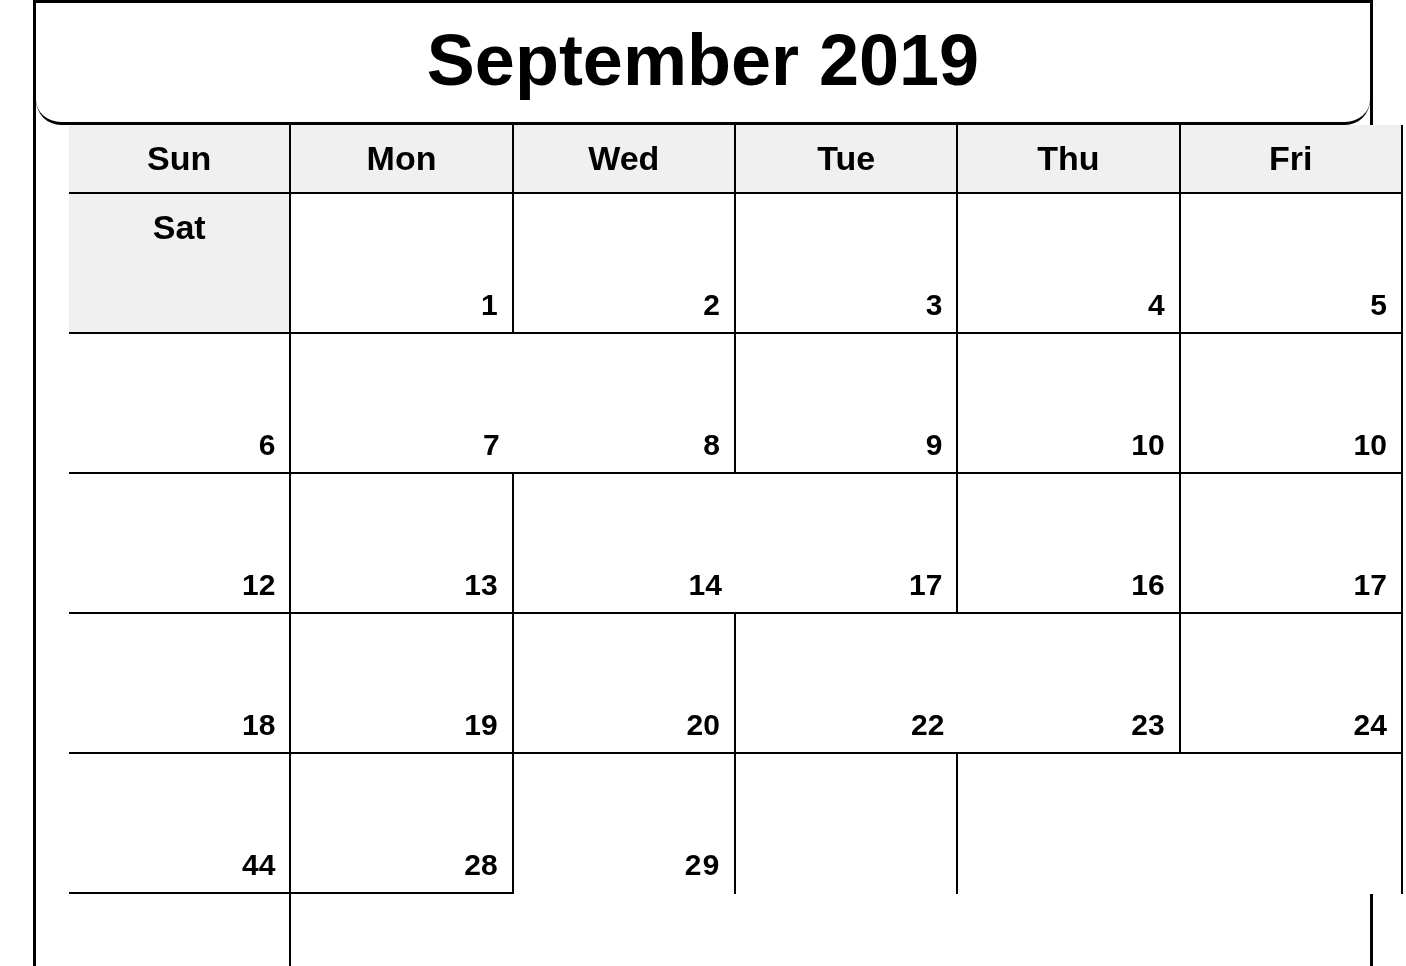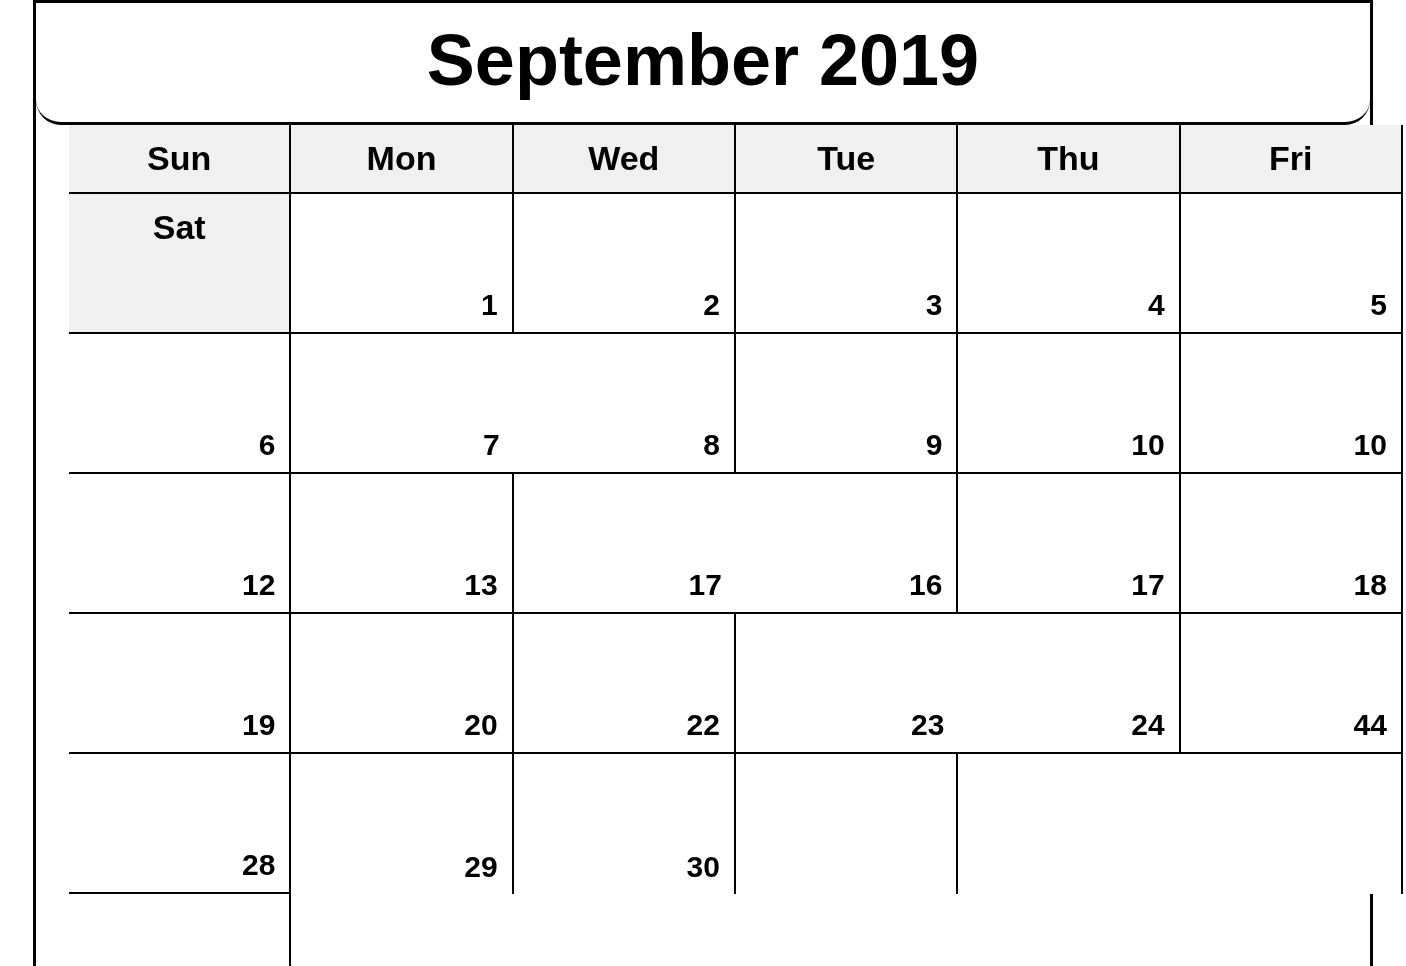--- a/index.html
+++ b/index.html
@@ -123,20 +123,23 @@
       </div>
     <div class="day-cell">
         <span class="day-number">10</span>
       </div>
     <div class="day-cell">
         <span class="day-number">12</span>
       </div>
     <div class="day-cell">
         <span class="day-number">13</span>
       </div>
+    <div class="day-cell">
+        <span class="day-number">14</span>
+      </div>
 
     <div class="day-cell">
         <span class="day-number">17</span>
       </div>
     <div class="day-cell">
         <span class="day-number">16</span>
       </div>
     <div class="day-cell">
         <span class="day-number">17</span>
       </div>
@@ -159,25 +162,22 @@
     <div class="day-cell">
         <span class="day-number">24</span>
       </div>
     <div class="day-cell">
         <span class="day-number">44</span>
       </div>
     <div class="day-cell">
         <span class="day-number">28</span>
       </div>
 
-    <div class="day-cell last-row-cell" style="border-bottom:none;">
+    <div class="day-cell last-row-cell" style="border-bottom:none;font-family:Liberation Mono, monospace;">
         <span class="day-number">29</span>
-      </div>
-    <div class="day-cell last-row-cell" style="border-bottom:none;">
-        <span class="day-number">30</span>
       </div>
     <div class="day-cell empty last-row-cell" style="border-bottom:none;"></div>
     <div class="day-cell empty last-row-cell" style="border-bottom:none;"></div>
     <div class="day-cell empty last-row-cell" style="border-bottom:none;"></div>
     <div class="day-cell empty last-row-cell" style="border-bottom:none;"></div>
     <div class="day-cell empty last-row-cell" style="border-bottom:none; border-right:none;"></div>
   </div>
 </div>
 
 </body></html>

